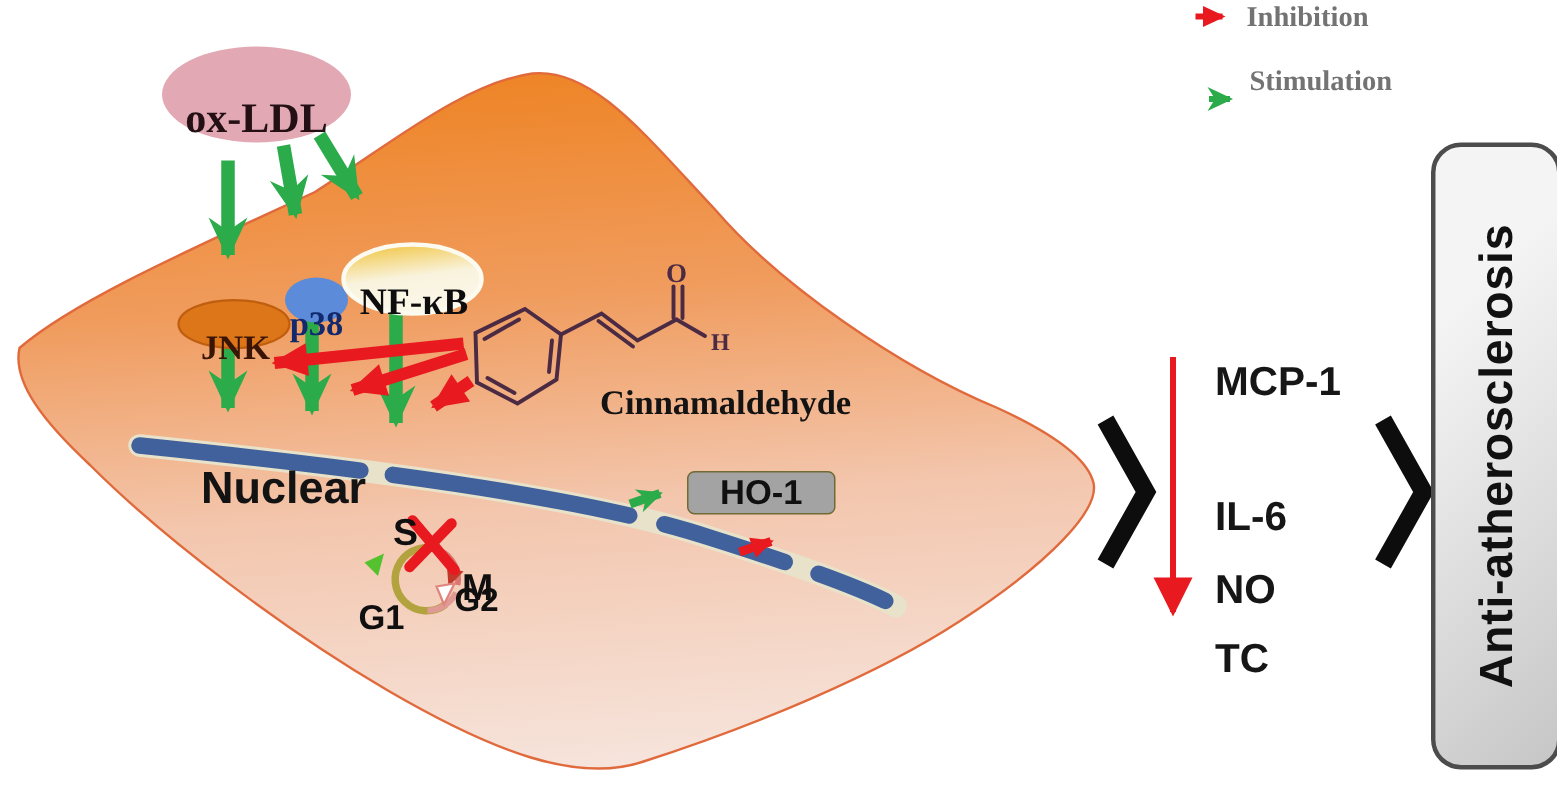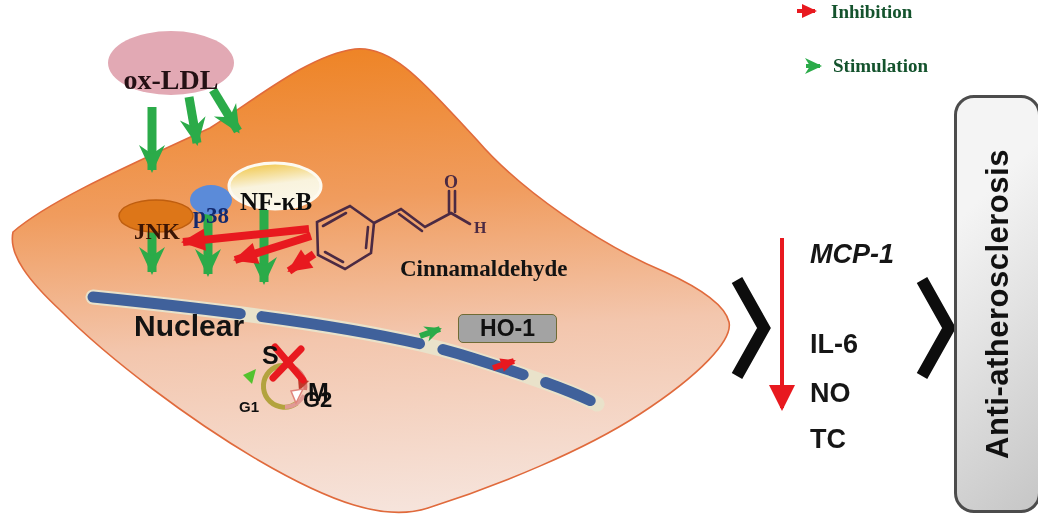--- a/index.html
+++ b/index.html
@@ -11,38 +11,38 @@
   .sans{font-family:"Liberation Sans",sans-serif;}
   .center{text-align:center;margin-top:16px;}
   
   .oxldl-lbl{left:108px;top:48px;width:126px;font-size:28px;color:#241014;}
   .jnk-lbl{left:122px;top:203px;width:70px;font-size:23px;color:#3a1505;}
   .p38-lbl{left:188px;top:187px;width:46px;font-size:23px;color:#13296e;text-align:center;}
   .nfkb-lbl{left:226px;top:172px;width:100px;font-size:25px;color:#0d0d0d;}
   .compound-lbl{left:400px;top:256px;font-size:23px;color:#131313;}
   .nuclear-lbl{left:134px;top:309px;font-size:30px;color:#131313;}
   
-  .phase{font-size:15px;color:#0f0f0f;}
+  .phase{font-size:23px;color:#0f0f0f;}
   .phase-s{left:262px;top:341px;font-size:25px;}
   .phase-g2{left:303px;top:359px;font-size:22px;margin-top:28px;}
   .phase-m{left:308px;top:378px;font-size:25px;}
   .phase-g1{left:239px;top:398px;}
   
   .gene-box{position:absolute;background:#a3a3a3;border:1px solid #6f6b35;border-radius:5px;
             font-weight:bold;color:#101010;text-align:center;font-size:23px;
             font-family:"Liberation Sans",sans-serif;}
   .ho1-box{left:458px;top:314px;width:97px;height:27px;line-height:27px;}
   .pcna-box{left:535px;top:343px;width:97px;height:29px;line-height:29px;}
   
-  .legend-item{font-size:19px;color:#14532d;}
+  .legend-item{font-size:19px;color:#737373;}
   .legend-inhibition{left:831px;top:1px;}
-  .legend-stimulation{left:833px;top:55px;}
+  .legend-stimulation{left:833px;top:44px;}
   
   .marker{left:810px;font-size:27px;color:#161616;}
-  .m0{top:193px;}.m1{top:239px;font-style:italic;}.m2{top:284px;}.m3{top:329px;}.m4{top:378px;}.m5{top:424px;}
+  .m0{top:193px;}.m1{top:239px;}.m2{top:284px;}.m3{top:329px;}.m4{top:378px;}.m5{top:424px;}
   
   .result-box{position:absolute;left:954px;top:95px;width:81px;height:412px;
               border:3px solid #4c4c4c;border-radius:20px;
               background:linear-gradient(135deg,#f4f4f4 25%,#e2e2e2 55%,#c6c6c6 100%);}
   .result-text{position:absolute;left:50%;top:50%;transform:translate(-50%,-50%) rotate(-90deg);
                white-space:nowrap;font-weight:bold;font-size:31px;color:#111;
                font-family:"Liberation Sans",sans-serif;letter-spacing:0.5px;}
 </style>
 </head>
 <body>

